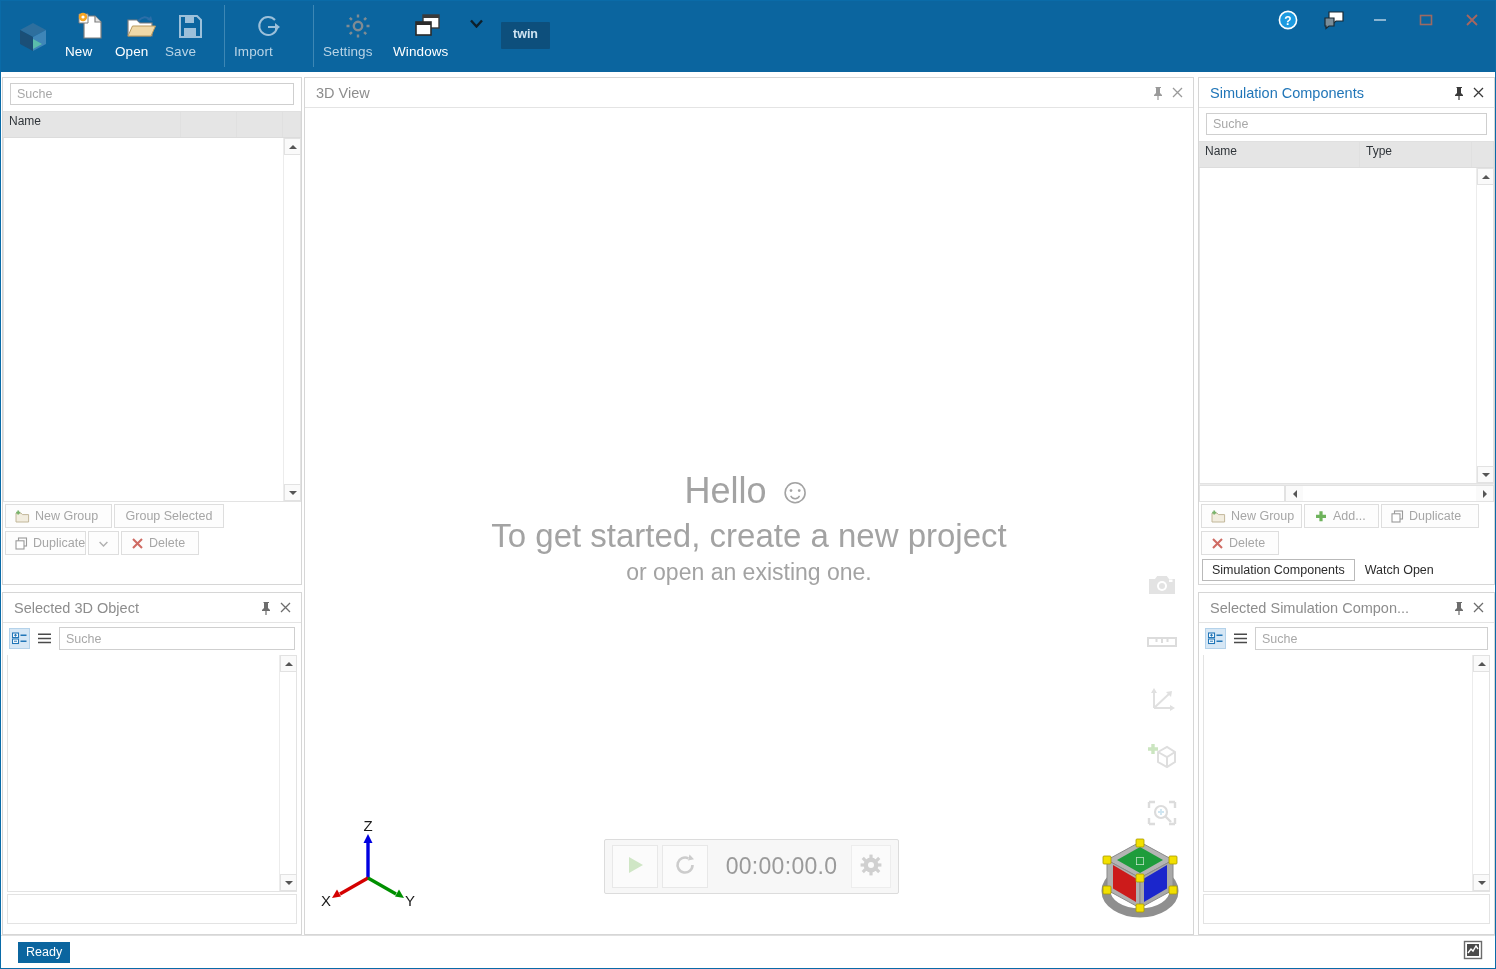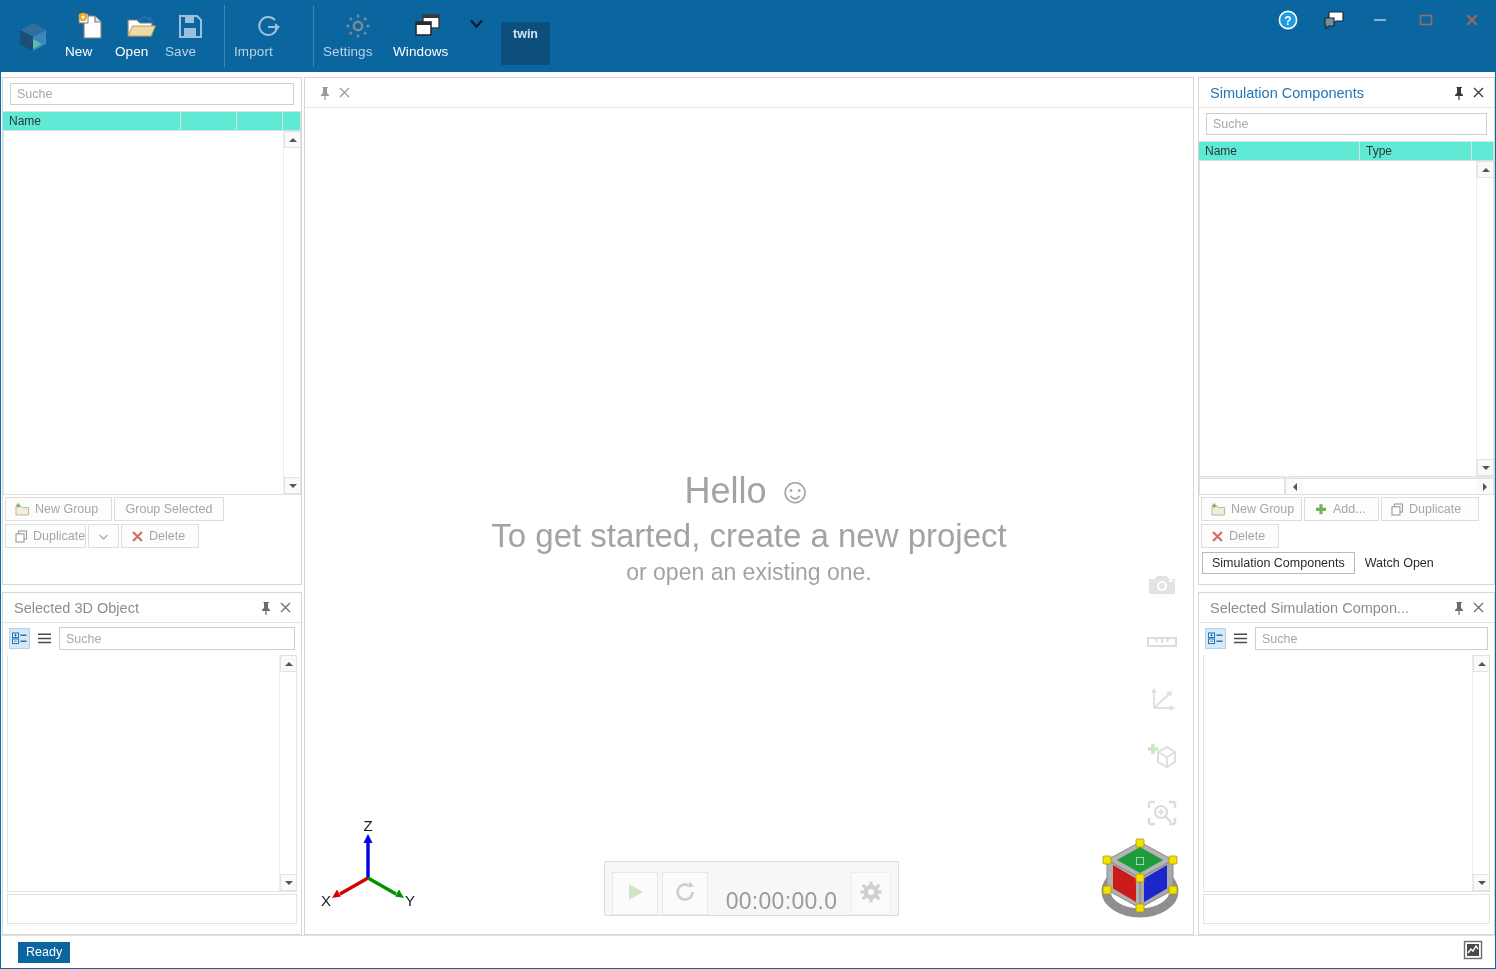--- a/index.html
+++ b/index.html
@@ -50,21 +50,21 @@
   }
   .ribbon-caret {
     width: 26px; height: 66px;
     display:flex; align-items:flex-start; justify-content:center;
     padding-top: 18px;
   }
   .twin-badge {
     margin-top: 21px; margin-left: 12px;
     background: #0d4f7c; color: #cfe4f2;
     font-size: 12.5px; font-weight: bold;
-    padding: 5px 12px 24px 12px;
+    padding: 5px 12px 8px 12px;
     border-radius: 1px;
   }
   #win-controls {
     position: absolute; right: 0; top: 0;
     height: 38px; display: flex; align-items: center;
   }
   .wc {
     width: 46px; height: 30px;
     display:flex; align-items:center; justify-content:center;
   }
@@ -97,22 +97,22 @@
   .search-box {
     width: 100%; height: 22px;
     border: 1px solid #cfcfcf; background: #fff;
     font-size: 12.5px; color: #333; padding: 0 6px;
     outline: none;
     font-family: "Liberation Sans", sans-serif;
   }
   .search-box::placeholder { color: #a8a8a8; }
 
   .grid-head {
-    display: flex; height: 20px;
-    background: #5eead4;
+    display: flex; height: 27px;
+    background: #e5e5e5;
     border-top: 1px solid #e0e0e0;
     border-bottom: 1px solid #dcdcdc;
   }
   .gh-cell {
     font-size: 12px; color: #30353a;
     padding: 2px 0 0 6px;
     border-right: 1px solid #e0e0e0;
     overflow: hidden; white-space: nowrap;
   }
   .grid-body {
@@ -201,24 +201,24 @@
   #welcome .l3 { font-size: 23px; }
 
   #view-tools {
     position: absolute; right: 14px; top: 460px;
     display: flex; flex-direction: column; gap: 23px;
     align-items: center;
   }
   .vtool { width: 34px; height: 34px; display:flex; align-items:center; justify-content:center; }
 
   #playbar {
-    position: absolute; left: 299px; bottom: 18px;
+    position: absolute; left: 299px; bottom: 40px;
     width: 295px; height: 55px;
     background: #f7f7f7; border: 1px solid #dcdcdc;
-    display: flex; align-items: flex-end; padding: 0 7px;
+    display: flex; align-items: center; padding: 0 7px;
     border-radius: 2px;
   }
   .pb-btn {
     width: 46px; height: 43px;
     display:flex; align-items:center; justify-content:center;
     border: 1px solid #e8e8e8; background:#fbfbfb;
     margin-right: 4px;
   }
   .pb-time {
     flex: 1; text-align: center;
@@ -494,20 +494,21 @@
         <div class="sb-btn bottom">
             <div class="tri tri-down"></div>
           </div>
       </div>
     </div>
     <div style="height:30px; margin:2px 4px 0 4px; border:1px solid #e3e3e3; background:#fff;"></div>
   </div>
 
   <div id="view3d">
     <div class="panel-head">
+      <div class="panel-title">3D View</div>
       <div class="panel-tool">
         <svg width="13" height="14" viewBox="0 0 13 14">
             <path d="M4 1 h5 v1 h-1 v5 l2 2 v1 h-3.4 v4 h-1.2 v-4 h-3.4 v-1 l2 -2 v-5 h-1 z" fill="#9a9a9a"></path>
           </svg>
       </div>
       <div class="panel-tool">
         <svg width="13" height="13" viewBox="0 0 13 13">
             <path d="M2 2 L11 11 M11 2 L2 11" stroke="#9a9a9a" stroke-width="1.3"></path>
           </svg>
       </div>

